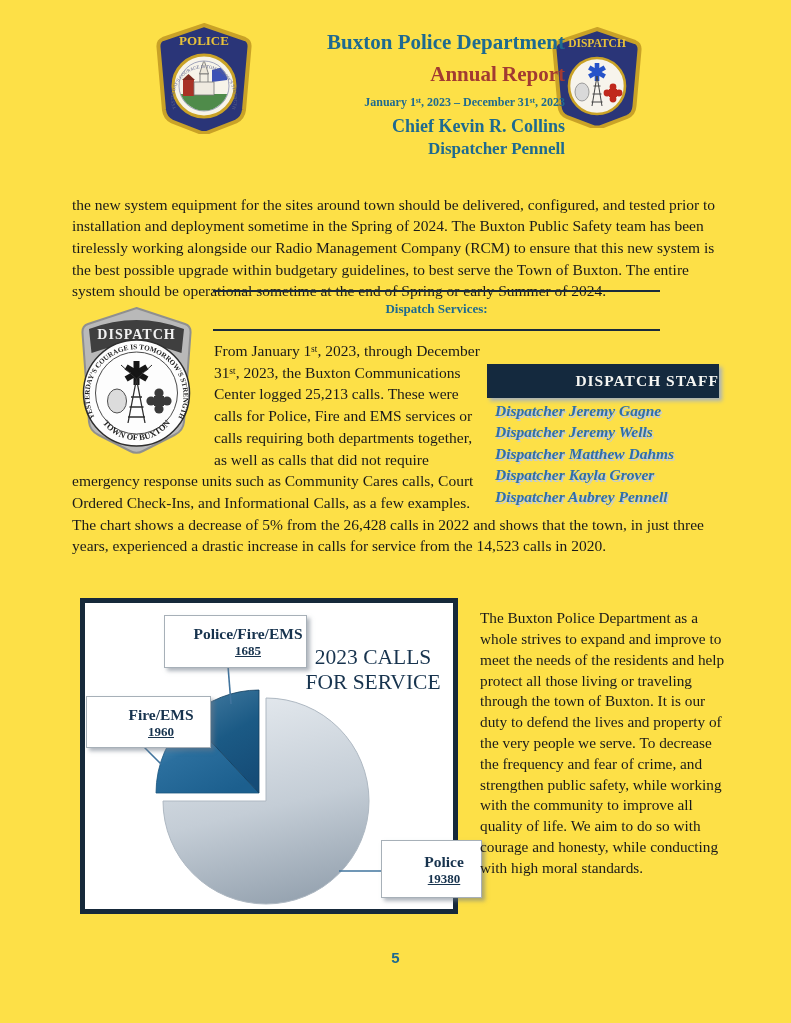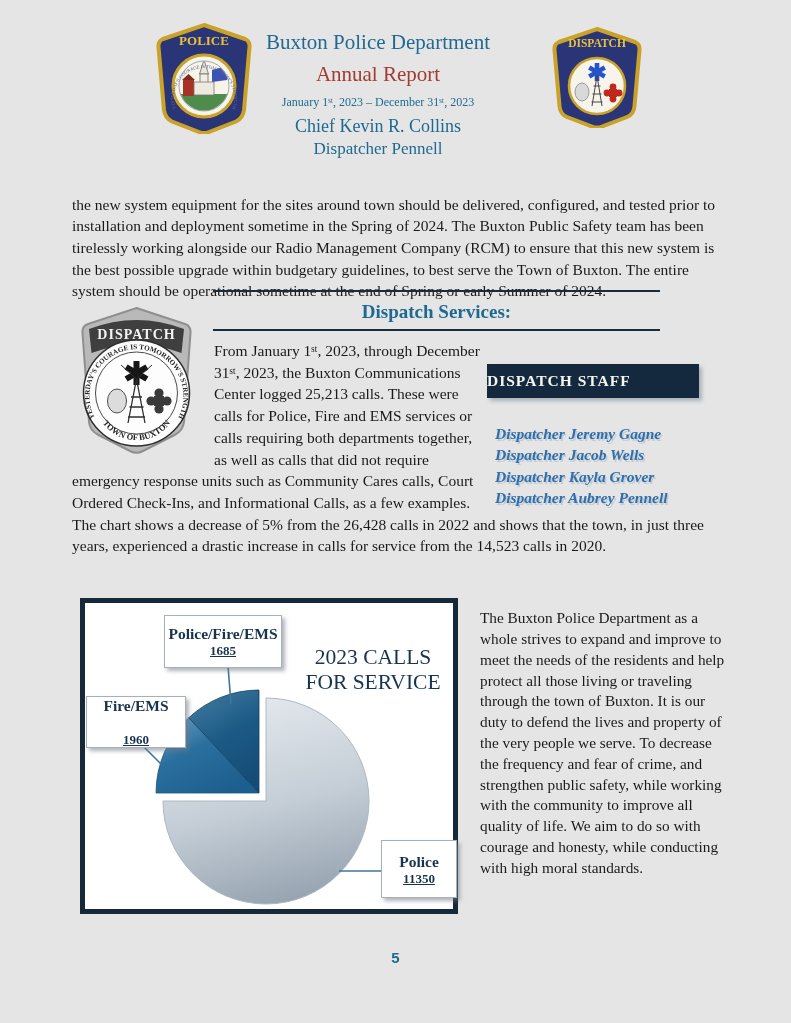--- a/index.html
+++ b/index.html
@@ -1,57 +1,57 @@
 <!DOCTYPE html>
 <html><head>
 <meta charset="utf-8">
 <style>
   html,body{margin:0;padding:0;background:#ffffff;}
-  .page{position:relative;width:791px;height:1023px;background:#e5e5e5;overflow:hidden;
+  .page{position:relative;width:791px;height:1023px;background:#fde047;overflow:hidden;
         font-family:"Liberation Serif","DejaVu Serif",serif;color:#1a1a1a;}
   
-  .titles{position:absolute;left:208px;top:30px;width:340px;text-align:center;font-weight:normal;}
+  .titles{position:absolute;left:225px;top:30px;width:340px;text-align:right;font-weight:bold;}
   .t1{font-size:21px;color:#1E6A90;margin:0 0 7px 0;}
   .t2{font-size:21px;color:#A23B32;margin:0 0 8px 0;}
   .t3{font-size:12px;color:#1E6A90;margin:0 0 6px 0;}
   .t4{font-size:18px;color:#1E6A90;margin:0 0 2px 0;}
   .t5{font-size:17px;color:#1E6A90;margin:0;}
   .badge{position:absolute;}
   
   .para1{position:absolute;left:72px;top:178px;width:652px;font-size:15.5px;line-height:21.7px;}
   
   .rule{position:absolute;left:213px;width:447px;height:2px;background:#1A2B3C;}
   .r1{top:290px;} .r2{top:329px;}
   .sec-head{position:absolute;left:213px;top:301px;width:447px;text-align:center;
-            color:#1E6A90;font-weight:bold;font-size:19px;}
+            color:#1E6A90;font-weight:bold;font-size:13px;}
   
   .dispatch-section{position:absolute;left:72px;top:340px;width:650px;font-size:15.5px;line-height:21.7px;}
   .logo-spacer{float:left;width:142px;height:118px;}
   .staff-float{float:right;width:235px;margin-top:24px;}
-  .staff-title{width:212px;background:#14293E;color:#F5F5F2;text-align:left;
+  .staff-title{width:232px;background:#14293E;color:#F5F5F2;text-align:right;
      font-weight:bold;font-size:15.5px;letter-spacing:1px;padding:6px 0;
      box-shadow:3px 3px 4px #AAB2BA;}
-  .staff-names{margin-top:25px;padding-left:8px;}
+  .staff-names{margin-top:2px;padding-left:8px;}
   .staff-names span{display:block;font-style:italic;font-weight:bold;font-size:15.5px;
      line-height:21.5px;color:#2F6EA8;text-shadow:1.5px 1.5px 0 #C2CCD6;}
   .dispatch-text{margin:0;}
   .logo-gray{position:absolute;left:73px;top:305px;}
   
   .chart-box{position:absolute;left:80px;top:598px;width:378px;height:316px;
      border:5px solid #16293A;background:#fff;box-sizing:border-box;}
   .chart-svg{position:absolute;left:0;top:0;}
   .chart-title{position:absolute;left:208px;top:42px;width:160px;text-align:center;
      color:#17334E;font-weight:normal;font-size:21.5px;line-height:1.14;}
   .pie-label{position:absolute;background:#fff;border:1px solid #A7B0B8;
      box-shadow:3px 3px 4px rgba(110,120,135,.55);text-align:center;color:#17334E;
-     font-weight:bold;display:flex;flex-direction:column;justify-content:center;}
+     font-weight:bold;display:flex;flex-direction:column;justify-content:center;padding-left:25px;}
   .pie-label .nm{font-size:15.5px;line-height:18px;}
   .pie-label .vl{font-size:13px;line-height:15px;text-decoration:underline;}
   .lb-pfe{left:79px;top:12px;width:116px;height:51px;}
-  .lb-fe{left:1px;top:93px;width:98px;height:50px;justify-content:space-between;}
+  .lb-fe{left:1px;top:93px;width:98px;height:50px;}
   .lb-po{left:296px;top:237px;width:74px;height:56px;}
   
   .closing{position:absolute;left:480px;top:593px;width:254px;font-size:15.3px;line-height:20.8px;}
   
   .pageno{position:absolute;left:0;top:949px;width:100%;text-align:center;color:#1E6A90;
      font-weight:bold;font-size:15px;font-family:"Liberation Sans","DejaVu Sans",sans-serif;}
 </style>
 </head>
 <body>
 
@@ -158,21 +158,22 @@
       </g>
     </g>
   </svg>
 
   <div class="dispatch-section">
     <div class="logo-spacer"></div>
     <div class="staff-float">
       <div class="staff-title">DISPATCH STAFF</div>
       <div class="staff-names">
         <span>Dispatcher Jeremy Gagne</span>
-        <span>Dispatcher Jacob Wells</span>
+        <span>Dispatcher Jeremy Wells</span>
+        <span>Dispatcher Matthew Dahms</span>
         <span>Dispatcher Kayla Grover</span>
         <span>Dispatcher Aubrey Pennell</span>
       </div>
     </div>
     <p class="dispatch-text">From January 1ˢᵗ, 2023, through December 31ˢᵗ, 2023, the Buxton Communications Center logged 25,213 calls.  These were calls for Police, Fire and EMS services or calls requiring both departments together, as well as calls that did not require emergency response units such as Community Cares calls, Court Ordered Check-Ins, and Informational Calls, as a few examples. The chart shows a decrease of 5% from the 26,428 calls in 2022 and shows that the town, in just three years, experienced a drastic increase in calls for service from the 14,523 calls in 2020.</p>
   </div>
 
   <div class="chart-box">
     <svg class="chart-svg" width="368" height="306" viewBox="0 0 368 306">
       <defs>
@@ -208,21 +209,21 @@
     <div class="pie-label lb-pfe">
       <div class="nm">Police/Fire/EMS</div>
       <div class="vl">1685</div>
     </div>
     <div class="pie-label lb-fe">
       <div class="nm">Fire/EMS</div>
       <div class="vl">1960</div>
     </div>
     <div class="pie-label lb-po">
       <div class="nm">Police</div>
-      <div class="vl">11350</div>
+      <div class="vl">19380</div>
     </div>
   </div>
 
   <p class="closing">The Buxton Police Department as a whole strives to expand and improve to meet the needs of the residents and help protect all those living or traveling through the town of Buxton. It is our duty to defend the lives and property of the very people we serve. To decrease the frequency and fear of crime, and strengthen public safety, while working with the community to improve all quality of life. We aim to do so with courage and honesty, while conducting with high moral standards.</p>
 
   <div class="pageno">5</div>
 
 </div>
 
 </body></html>

